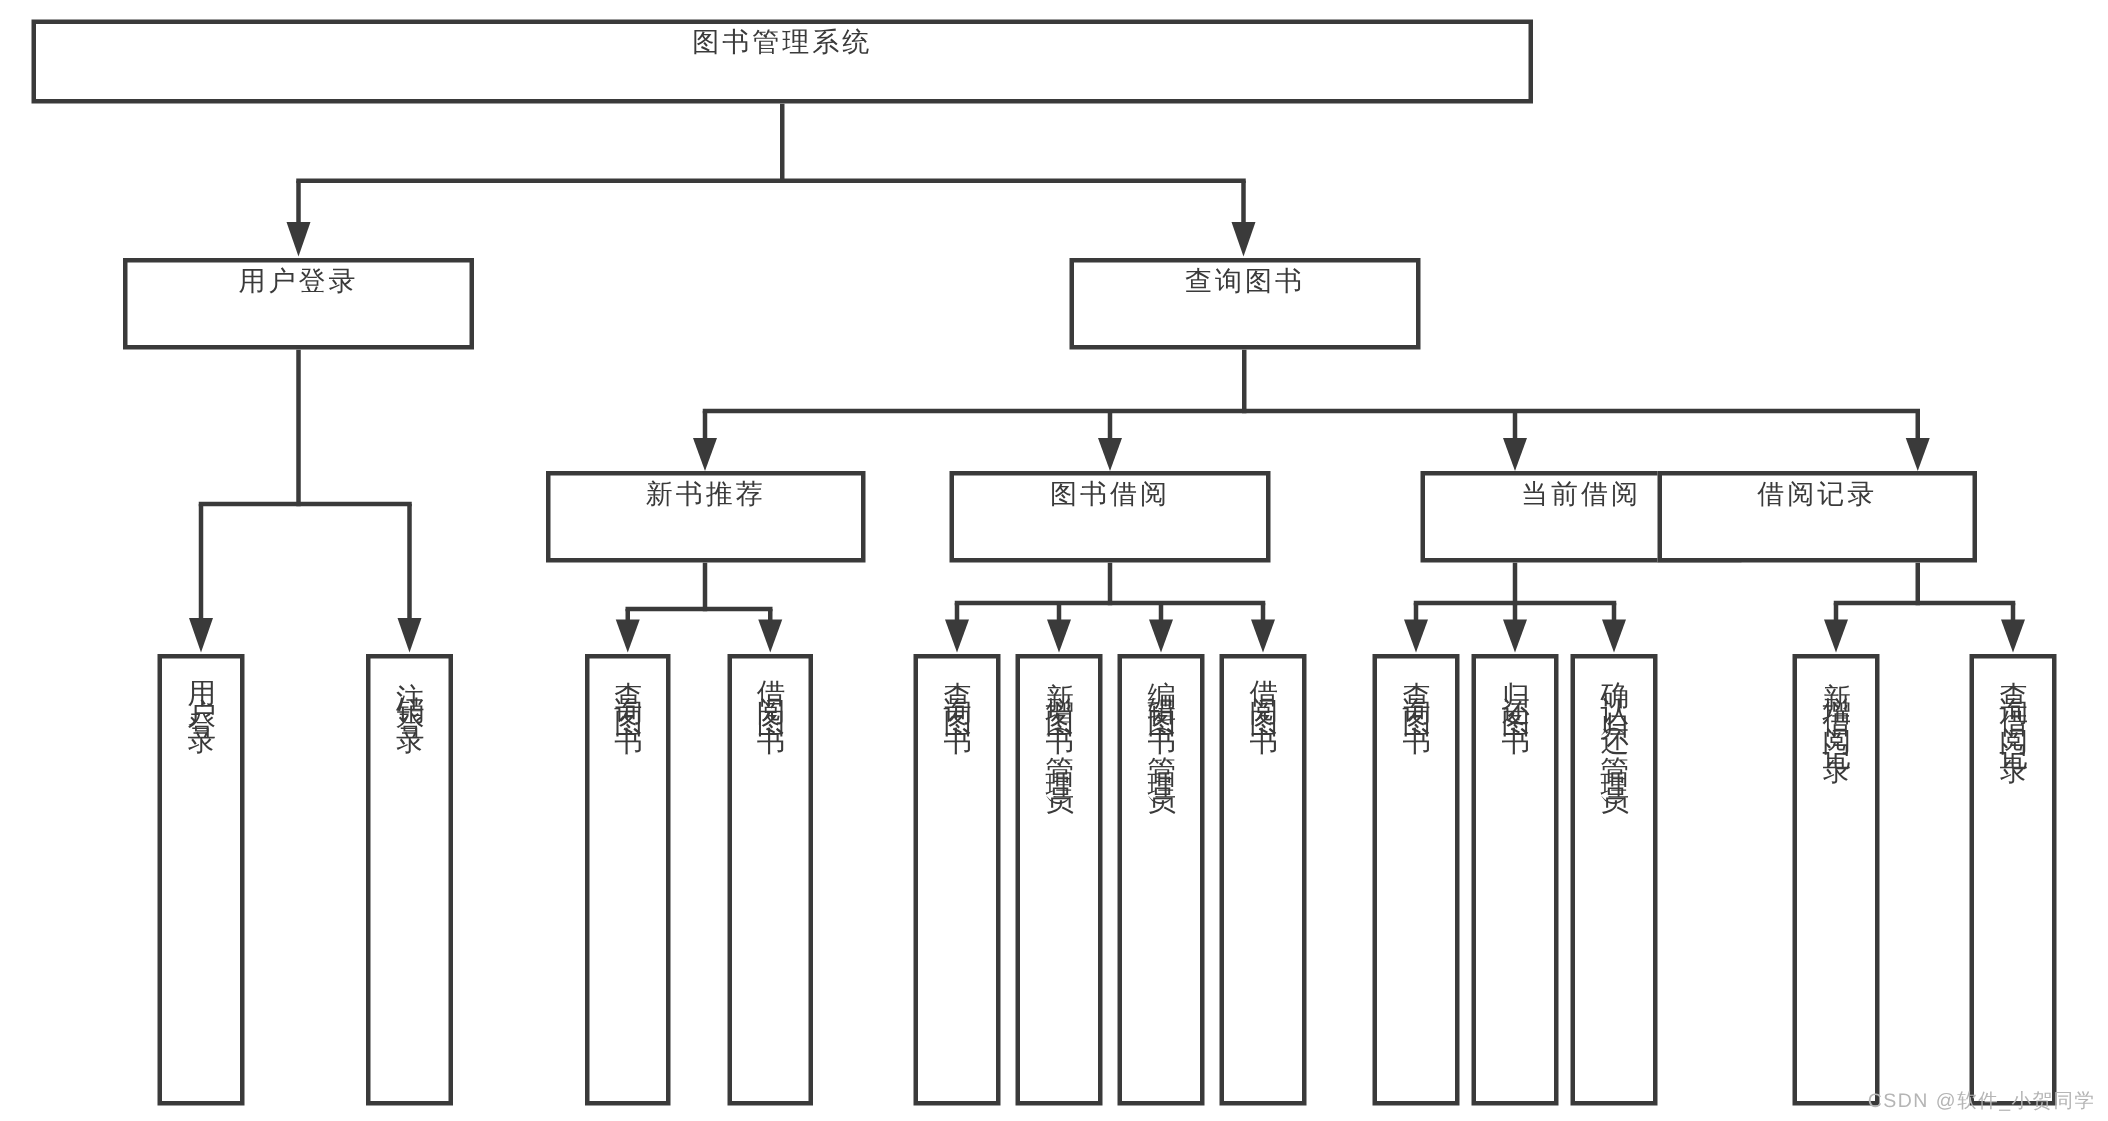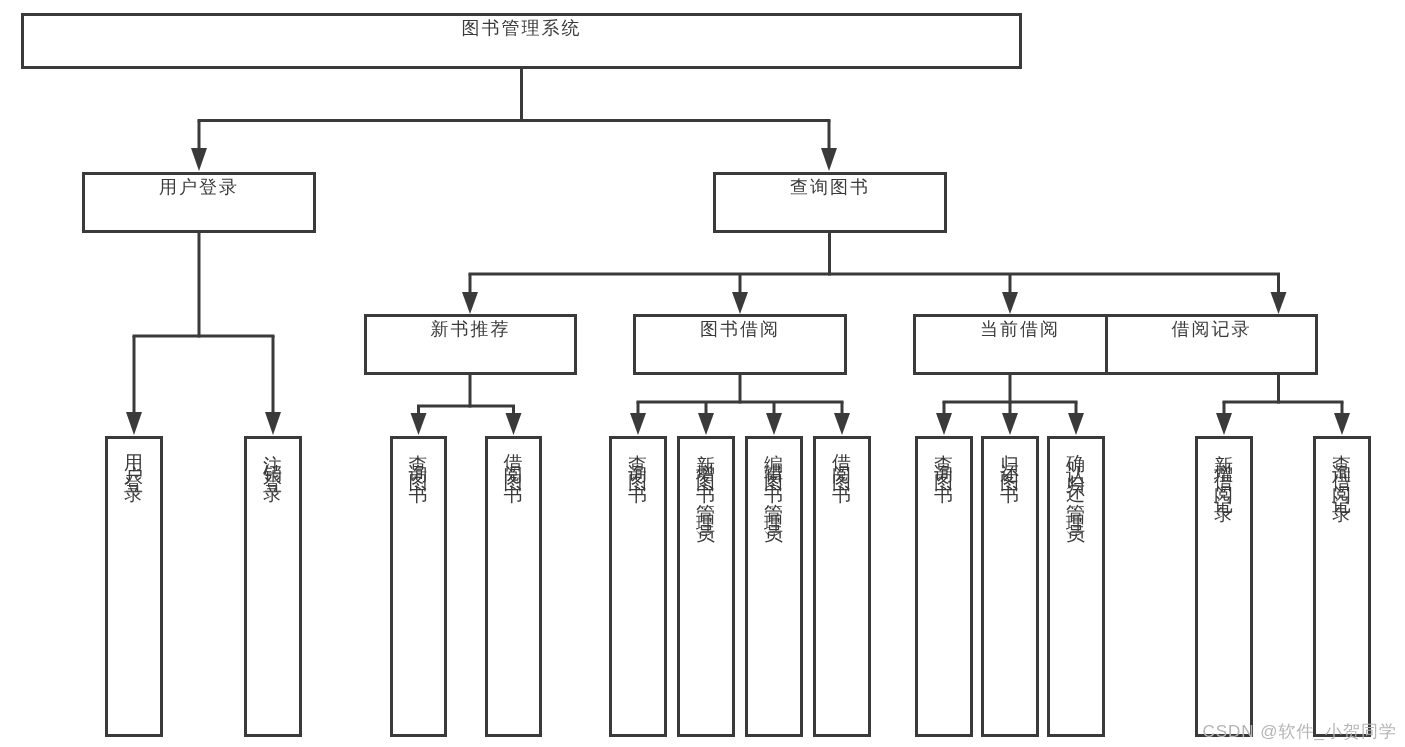--- a/index.html
+++ b/index.html
@@ -46,42 +46,42 @@
     white-space: nowrap;
   }
   
   .n-root  { left: 21px;   top: 13px;  width: 1001px; height: 56px; }
   
   .n-login { left: 82px;   top: 172px; width: 234px;  height: 61px; }
   .n-mgmt  { left: 713px;  top: 172px; width: 234px;  height: 61px; }
   
   .n-sec0  { left: 364px;  top: 314px; width: 213px;  height: 61px; }
   .n-sec1  { left: 633px;  top: 314px; width: 214px;  height: 61px; }
-  .n-sec2  { left: 913px;  top: 314px; width: 214px;  height: 61px; }
+  .n-sec2  { left: 947px;  top: 314px; width: 214px;  height: 61px; }
   .n-sec3  { left: 1105px; top: 314px; width: 213px;  height: 61px; }
   
   .leaf    { top: 436px; height: 301px; }
   .n-a1 { left: 105px;  width: 58px; }
   .n-a2 { left: 244px;  width: 58px; }
   .n-b1 { left: 390px;  width: 57px; }
   .n-b2 { left: 485px;  width: 57px; }
   .n-c1 { left: 609px;  width: 58px; }
   .n-c2 { left: 677px;  width: 58px; }
   .n-c3 { left: 745px;  width: 58px; }
   .n-c4 { left: 813px;  width: 58px; }
   .n-d1 { left: 915px;  width: 58px; }
   .n-d2 { left: 981px;  width: 58px; }
   .n-d3 { left: 1047px; width: 58px; }
   .n-e1 { left: 1195px; width: 58px; }
   .n-e2 { left: 1313px; width: 58px; }
   .watermark {
     position: absolute;
     right: 8px;
     bottom: 4px;
-    font-size: 17px;
+    font-size: 13px;
     letter-spacing: 1px;
     color: #b5b5b5;
     white-space: nowrap;
   }
 </style>
 </head>
 <body>
 
 <div class="canvas">
 

